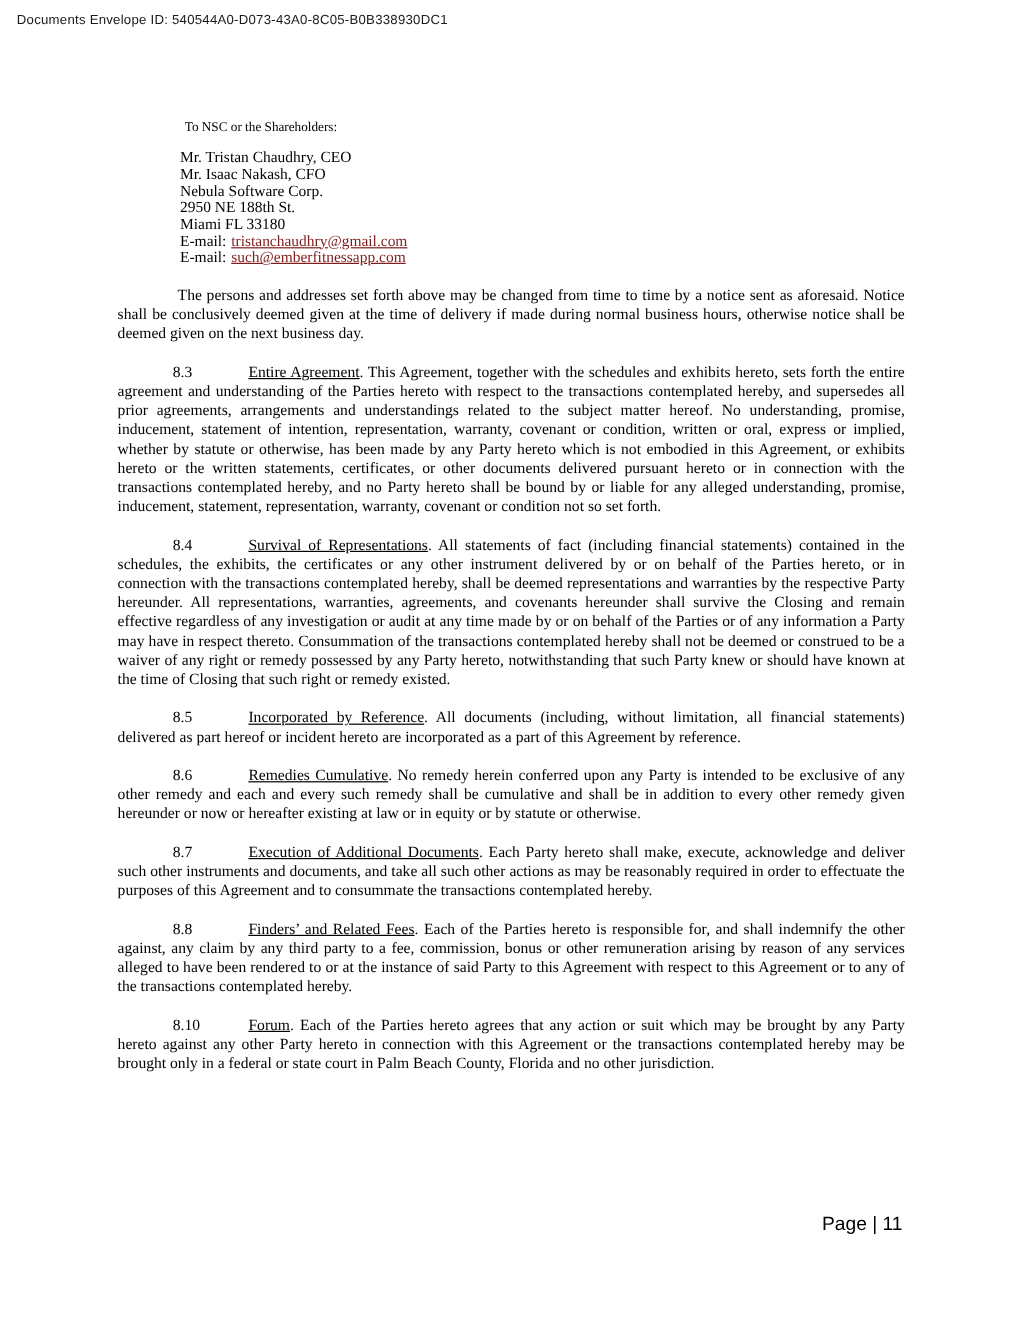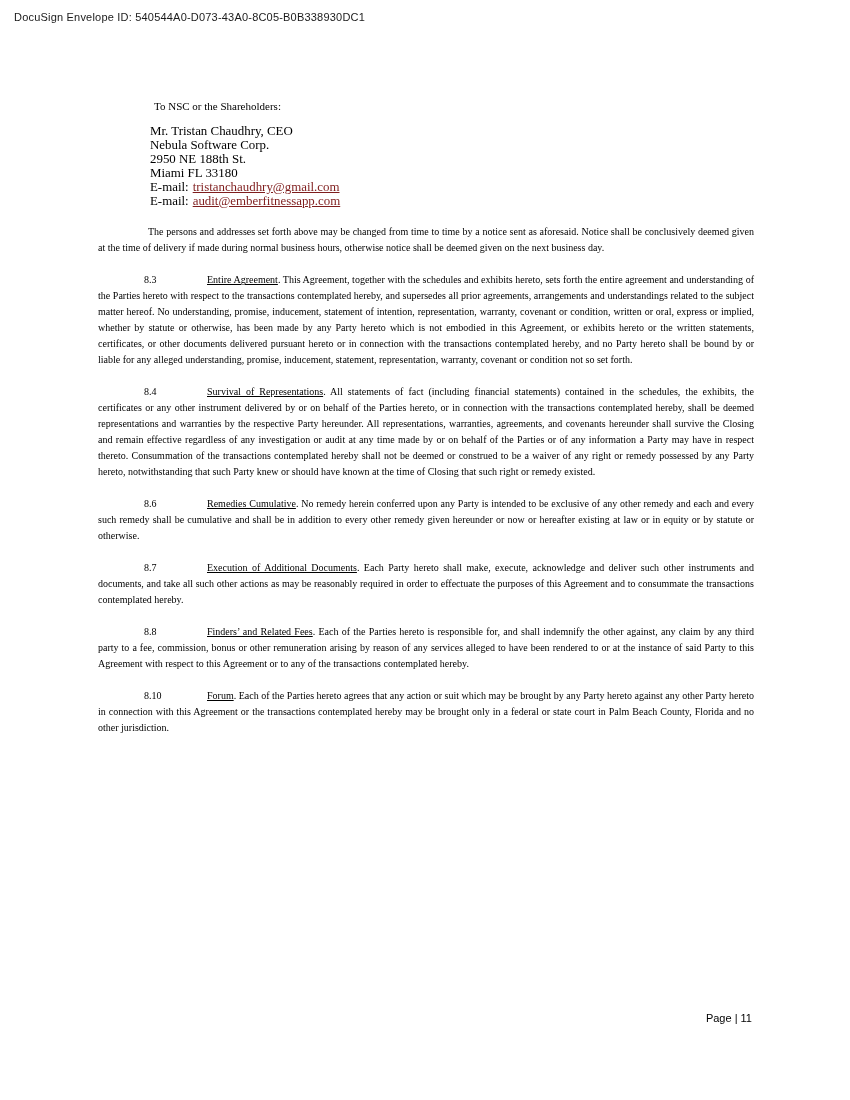--- a/index.html
+++ b/index.html
@@ -39,68 +39,70 @@
   }
   .email-label { }
   .email-link {
     color: #7f1d1d;
     text-decoration: underline;
     margin-left: 4px;
     cursor: pointer;
   }
   .para, .section-para {
     margin: 16px 0 0 0;
-    font-size: 10px;
+    font-size: 13px;
     line-height: 16px;
     text-align: justify;
   }
   .notice { text-indent: 50px; }
   .sec-num {
     display: inline-block;
     margin-left: 46px;
     width: 63px;
   }
   .sec-head { text-decoration: underline; }
   .page-num {
     position: absolute;
     top: 1012px;
     left: 0;
     width: 752px;
     text-align: right;
     font-family: "Liberation Sans", sans-serif;
-    font-size: 11px;
+    font-size: 16px;
     color: #000000;
   }
 </style>
 </head>
 <body>
 
 <div class="page">
 
-  <div class="ds-header">DocuSign Envelope ID: 540544A0-D073-43A0-8C05-B0B338930DC1</div>
+  <div class="ds-header">Documents Envelope ID: 540544A0-D073-43A0-8C05-B0B338930DC1</div>
 
   <div class="content">
 
     <p class="salutation">To NSC or the Shareholders:</p>
 
     <div class="address">
       <div>Mr. Tristan Chaudhry, CEO</div>
+      <div>Mr. Isaac Nakash, CFO</div>
       <div>Nebula Software Corp.</div>
       <div>2950 NE 188th St.</div>
       <div>Miami FL 33180</div>
       <div><span class="email-label">E-mail:</span><a class="email-link" href="#">tristanchaudhry@gmail.com</a></div>
-      <div><span class="email-label">E-mail:</span><a class="email-link" href="#">audit@emberfitnessapp.com</a></div>
+      <div><span class="email-label">E-mail:</span><a class="email-link" href="#">such@emberfitnessapp.com</a></div>
     </div>
 
     <p class="para notice">The persons and addresses set forth above may be changed from time to time by a notice sent as aforesaid. Notice shall be conclusively deemed given at the time of delivery if made during normal business hours, otherwise notice shall be deemed given on the next business day.</p>
 
     <p class="section-para"><span class="sec-num">8.3</span><span class="sec-head">Entire Agreement</span><span>. This Agreement, together with the schedules and exhibits hereto, sets forth the entire agreement and understanding of the Parties hereto with respect to the transactions contemplated hereby, and supersedes all prior agreements, arrangements and understandings related to the subject matter hereof. No understanding, promise, inducement, statement of intention, representation, warranty, covenant or condition, written or oral, express or implied, whether by statute or otherwise, has been made by any Party hereto which is not embodied in this Agreement, or exhibits hereto or the written statements, certificates, or other documents delivered pursuant hereto or in connection with the transactions contemplated hereby, and no Party hereto shall be bound by or liable for any alleged understanding, promise, inducement, statement, representation, warranty, covenant or condition not so set forth.</span></p>
 
     <p class="section-para"><span class="sec-num">8.4</span><span class="sec-head">Survival of Representations</span><span>. All statements of fact (including financial statements) contained in the schedules, the exhibits, the certificates or any other instrument delivered by or on behalf of the Parties hereto, or in connection with the transactions contemplated hereby, shall be deemed representations and warranties by the respective Party hereunder. All representations, warranties, agreements, and covenants hereunder shall survive the Closing and remain effective regardless of any investigation or audit at any time made by or on behalf of the Parties or of any information a Party may have in respect thereto. Consummation of the transactions contemplated hereby shall not be deemed or construed to be a waiver of any right or remedy possessed by any Party hereto, notwithstanding that such Party knew or should have known at the time of Closing that such right or remedy existed.</span></p>
 
+    <p class="section-para"><span class="sec-num">8.5</span><span class="sec-head">Incorporated by Reference</span><span>. All documents (including, without limitation, all financial statements) delivered as part hereof or incident hereto are incorporated as a part of this Agreement by reference.</span></p>
 
     <p class="section-para"><span class="sec-num">8.6</span><span class="sec-head">Remedies Cumulative</span><span>. No remedy herein conferred upon any Party is intended to be exclusive of any other remedy and each and every such remedy shall be cumulative and shall be in addition to every other remedy given hereunder or now or hereafter existing at law or in equity or by statute or otherwise.</span></p>
 
     <p class="section-para"><span class="sec-num">8.7</span><span class="sec-head">Execution of Additional Documents</span><span>. Each Party hereto shall make, execute, acknowledge and deliver such other instruments and documents, and take all such other actions as may be reasonably required in order to effectuate the purposes of this Agreement and to consummate the transactions contemplated hereby.</span></p>
 
     <p class="section-para"><span class="sec-num">8.8</span><span class="sec-head">Finders’ and Related Fees</span><span>. Each of the Parties hereto is responsible for, and shall indemnify the other against, any claim by any third party to a fee, commission, bonus or other remuneration arising by reason of any services alleged to have been rendered to or at the instance of said Party to this Agreement with respect to this Agreement or to any of the transactions contemplated hereby.</span></p>
 
 
     <p class="section-para"><span class="sec-num">8.10</span><span class="sec-head">Forum</span><span>. Each of the Parties hereto agrees that any action or suit which may be brought by any Party hereto against any other Party hereto in connection with this Agreement or the transactions contemplated hereby may be brought only in a federal or state court in Palm Beach County, Florida and no other jurisdiction.</span></p>
 

